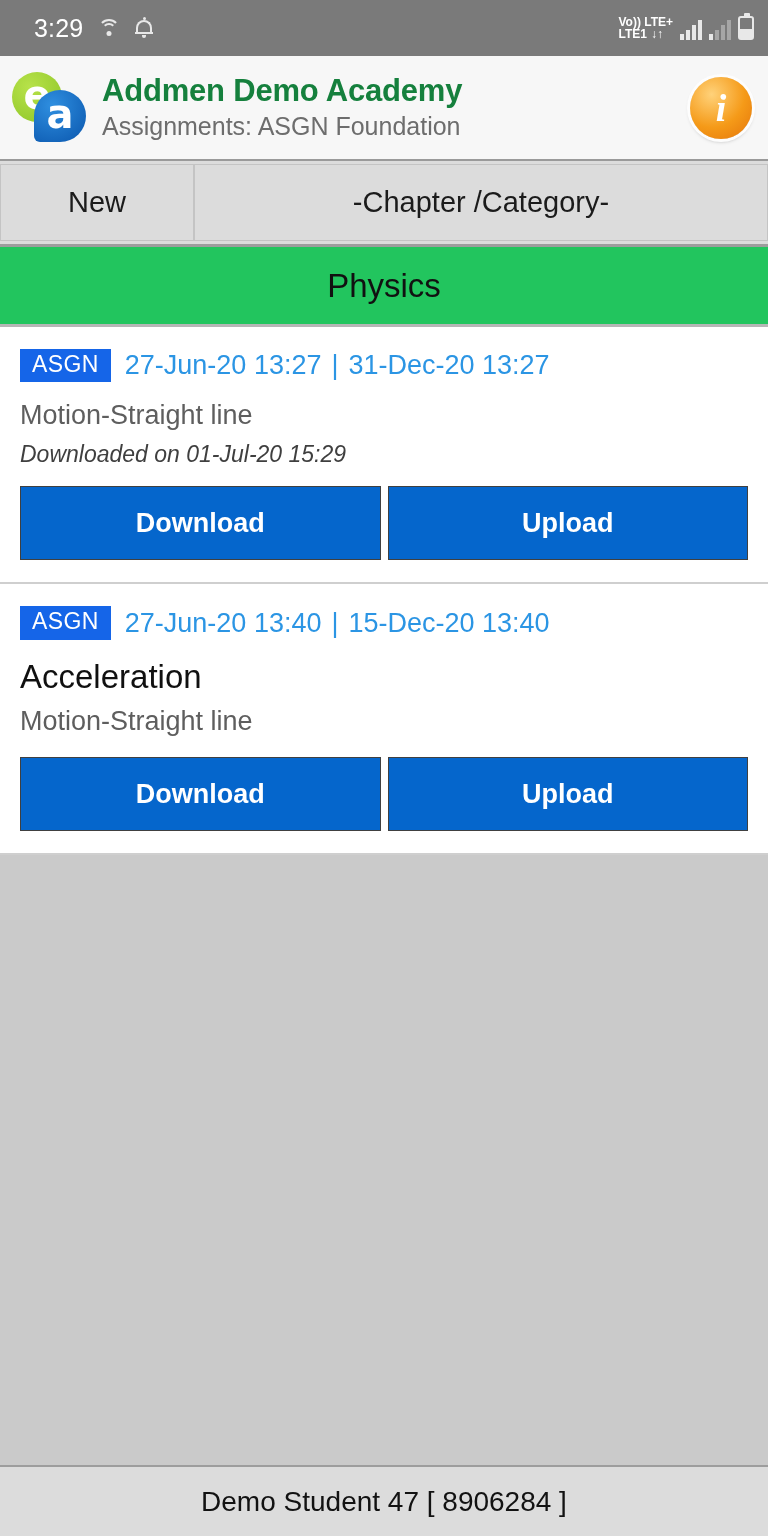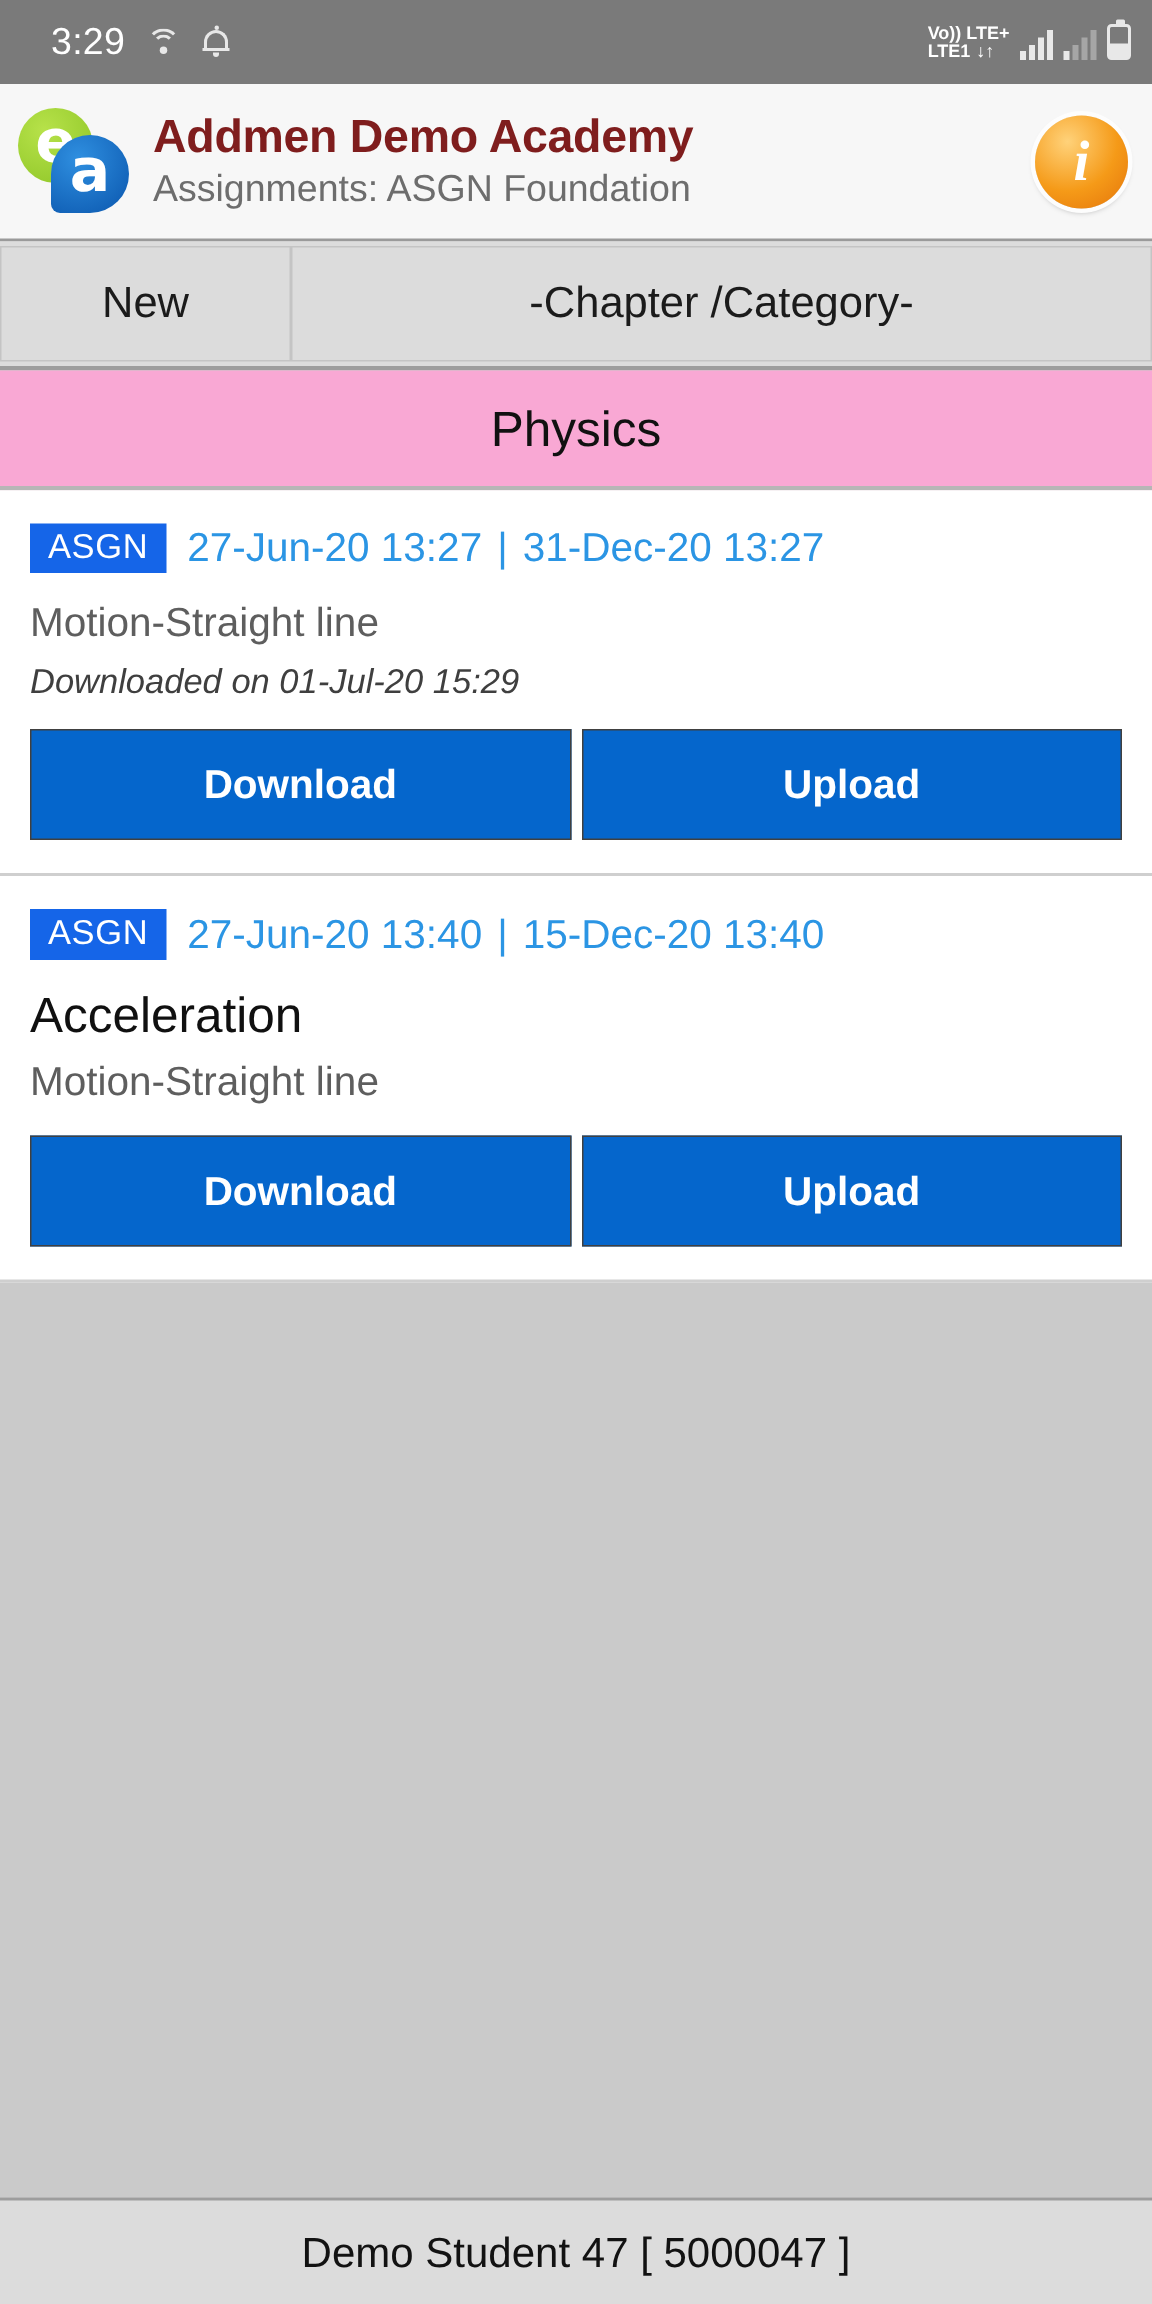--- a/index.html
+++ b/index.html
@@ -89,21 +89,21 @@
     position:absolute; left:22px; top:20px; width:52px; height:52px;
     background:radial-gradient(circle at 35% 30%, #2f8fe0, #0a56ad);
     border-radius:50% 50% 50% 6px;
   }
   .logo .blue span{
     position:absolute; inset:0; display:flex; align-items:center; justify-content:center;
     color:#ffffff; font-size:40px; font-weight:bold; line-height:1;
     font-family:"DejaVu Sans", sans-serif; padding-bottom:3px;
   }
   .titles{ flex:1 1 auto; padding-left:14px; }
-  .app-title{ font-size:31px; font-weight:bold; color:#7f1d1d; letter-spacing:-.2px; line-height:1.2; }
+  .app-title{ font-size:31px; font-weight:bold; color:#15803d; letter-spacing:-.2px; line-height:1.2; }
   .app-sub{ font-size:25px; color:#6d6d6d; line-height:1.35; margin-top:1px; }
   .info-icon{
     width:62px; height:62px; border-radius:50%; flex:0 0 auto;
     background:radial-gradient(circle at 35% 28%, #ffd27a, #f59a18 55%, #e4740a);
     box-shadow:0 0 0 3px #fdfdfd, 0 2px 4px rgba(0,0,0,.35);
     display:flex; align-items:center; justify-content:center;
     color:#ffffff; font-size:38px; font-style:italic; font-weight:bold;
     font-family:"Liberation Serif", serif; line-height:1;
   }
 
@@ -119,21 +119,21 @@
   }
   .tab.t-new{ flex:0 0 194px; }
   .tab.t-active{
     flex:0 0 200px; background:#0f6fcb; color:#ffffff;
     border:1px solid #0f6fcb; margin:2px 0 2px 0;
   }
   .tab.t-cat{ flex:1 1 auto; }
 
   
   .subject{
-    height:80px; background:#f9a8d4;
+    height:80px; background:#22c55e;
     display:flex; align-items:center; justify-content:center;
     font-size:33px; color:#111111;
     border-bottom:3px solid #b6b6b6;
   }
 
   
   .list{ background:#ffffff; }
   .card{ background:#ffffff; padding:22px 20px 22px 20px; border-bottom:2px solid #cfcfcf; }
   .meta{ display:flex; align-items:center; gap:14px; margin-bottom:16px; }
   .badge{
@@ -265,13 +265,13 @@
         <div class="btn">Upload</div>
       </div>
     </div>
 
   </div>
 
   <div class="filler" style="flex:1 1 auto;"></div>
 
 </div>
 
-<div class="footer">Demo Student 47 [ 5000047 ]</div>
+<div class="footer">Demo Student 47 [ 8906284 ]</div>
 
 </body></html>

